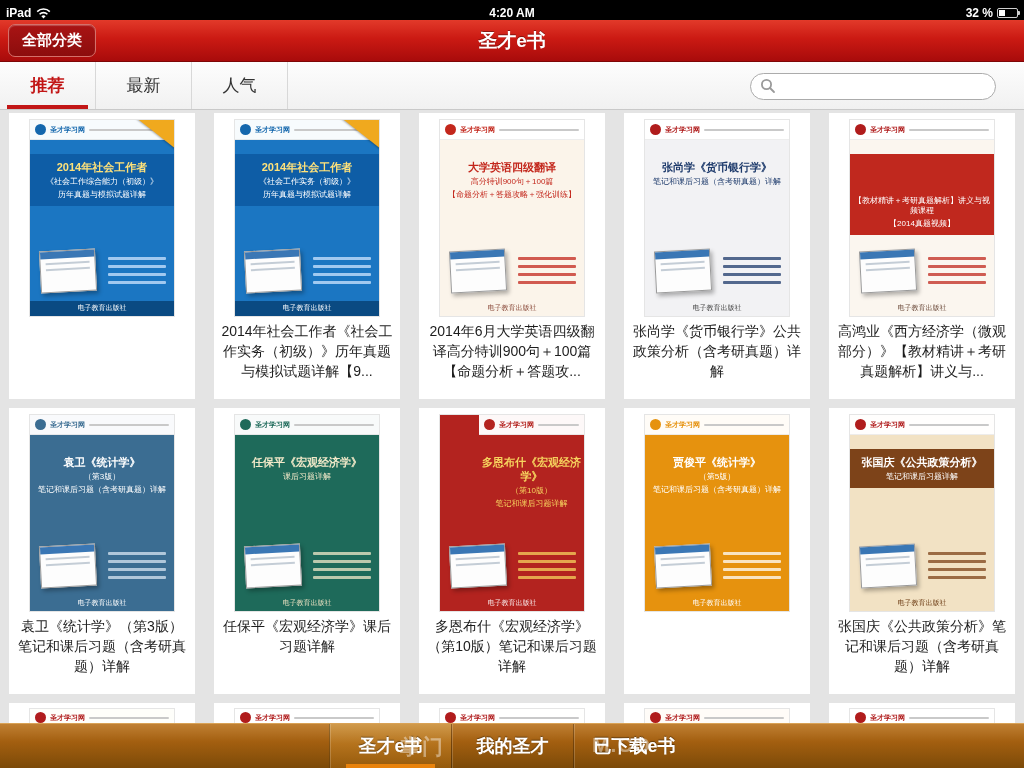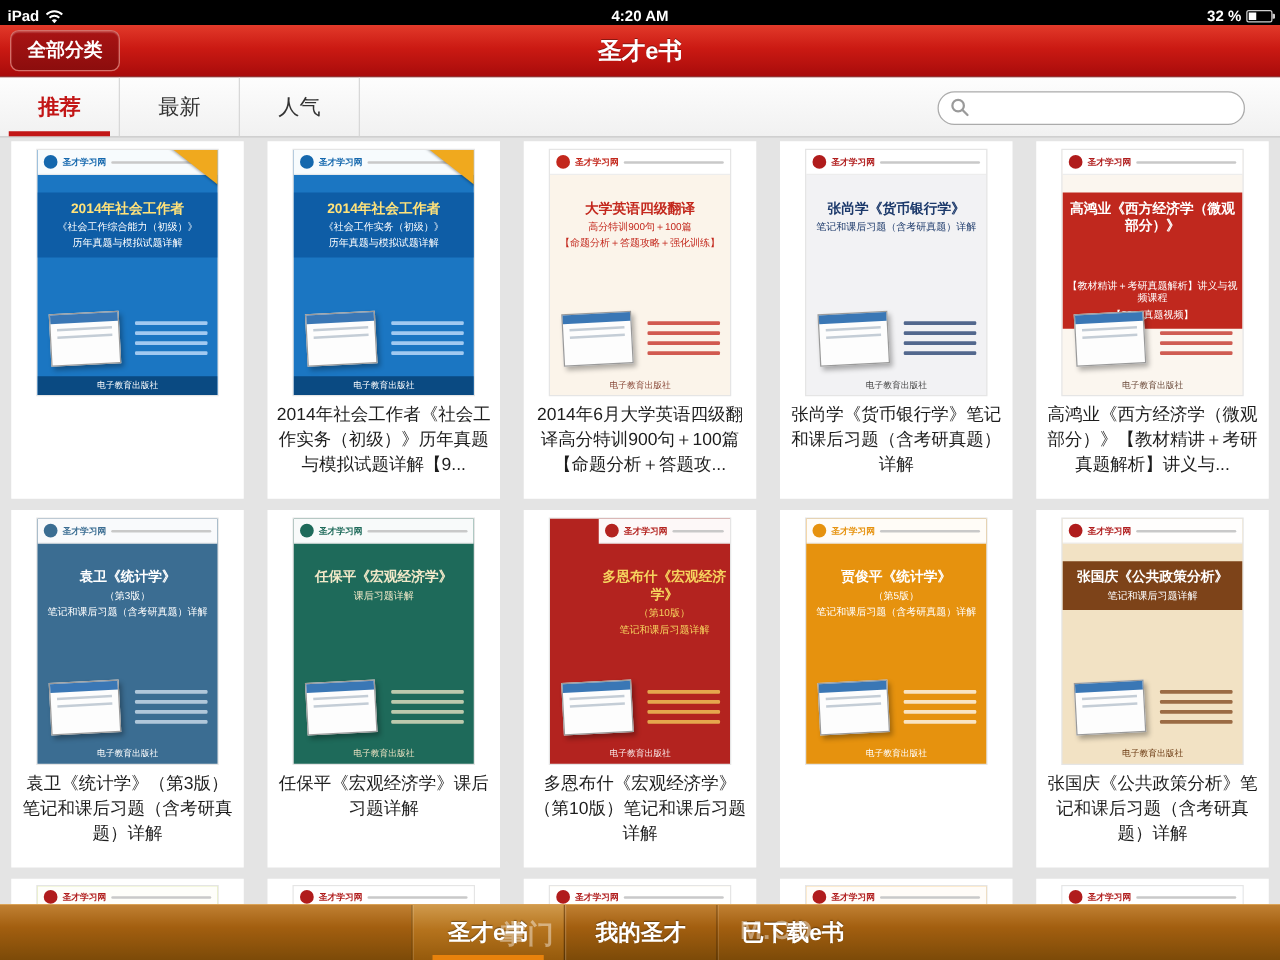--- a/index.html
+++ b/index.html
@@ -240,31 +240,30 @@
             <div class="shot-line"></div>
           </div>
           <div class="mini-list">
             <div class="mini-line" style="background: rgb(29, 58, 107);"></div>
             <div class="mini-line" style="background: rgb(29, 58, 107);"></div>
             <div class="mini-line" style="background: rgb(29, 58, 107);"></div>
             <div class="mini-line" style="background: rgb(29, 58, 107);"></div>
           </div>
           <div class="cover-foot" style="color: rgb(68, 68, 68);">电子教育出版社</div>
         </div>
-        <div class="caption">张尚学《货币银行学》笔记和课后习题（含考研真题）详解</div>
+        <div class="caption">张尚学《货币银行学》公共政策分析（含考研真题）详解</div>
       </div>
       <div class="card">
         <div class="cover" style="background: rgb(251, 246, 239);">
           <div class="cover-head">
             <div class="logo-dot" style="background: rgb(176, 28, 28);"></div>
             <div class="brand" style="color: rgb(176, 28, 28);">圣才学习网</div>
             <div class="head-line"></div>
           </div>
           <div class="cover-title" style="background: rgb(192, 40, 30);">
-            <div class="ct-line1" style="color: rgb(255, 255, 255);">高鸿业《西方经济学（微观部分）》</div>
             <div class="ct-line" style="color: rgb(255, 255, 255); margin-top: 36px;">【教材精讲＋考研真题解析】讲义与视频课程</div>
             <div class="ct-line" style="color: rgb(255, 255, 255);">【2014真题视频】</div>
           </div>
           <div class="shot">
             <div class="shot-bar"></div>
             <div class="shot-line"></div>
             <div class="shot-line"></div>
           </div>
           <div class="mini-list">
             <div class="mini-line" style="background: rgb(192, 40, 30);"></div>

